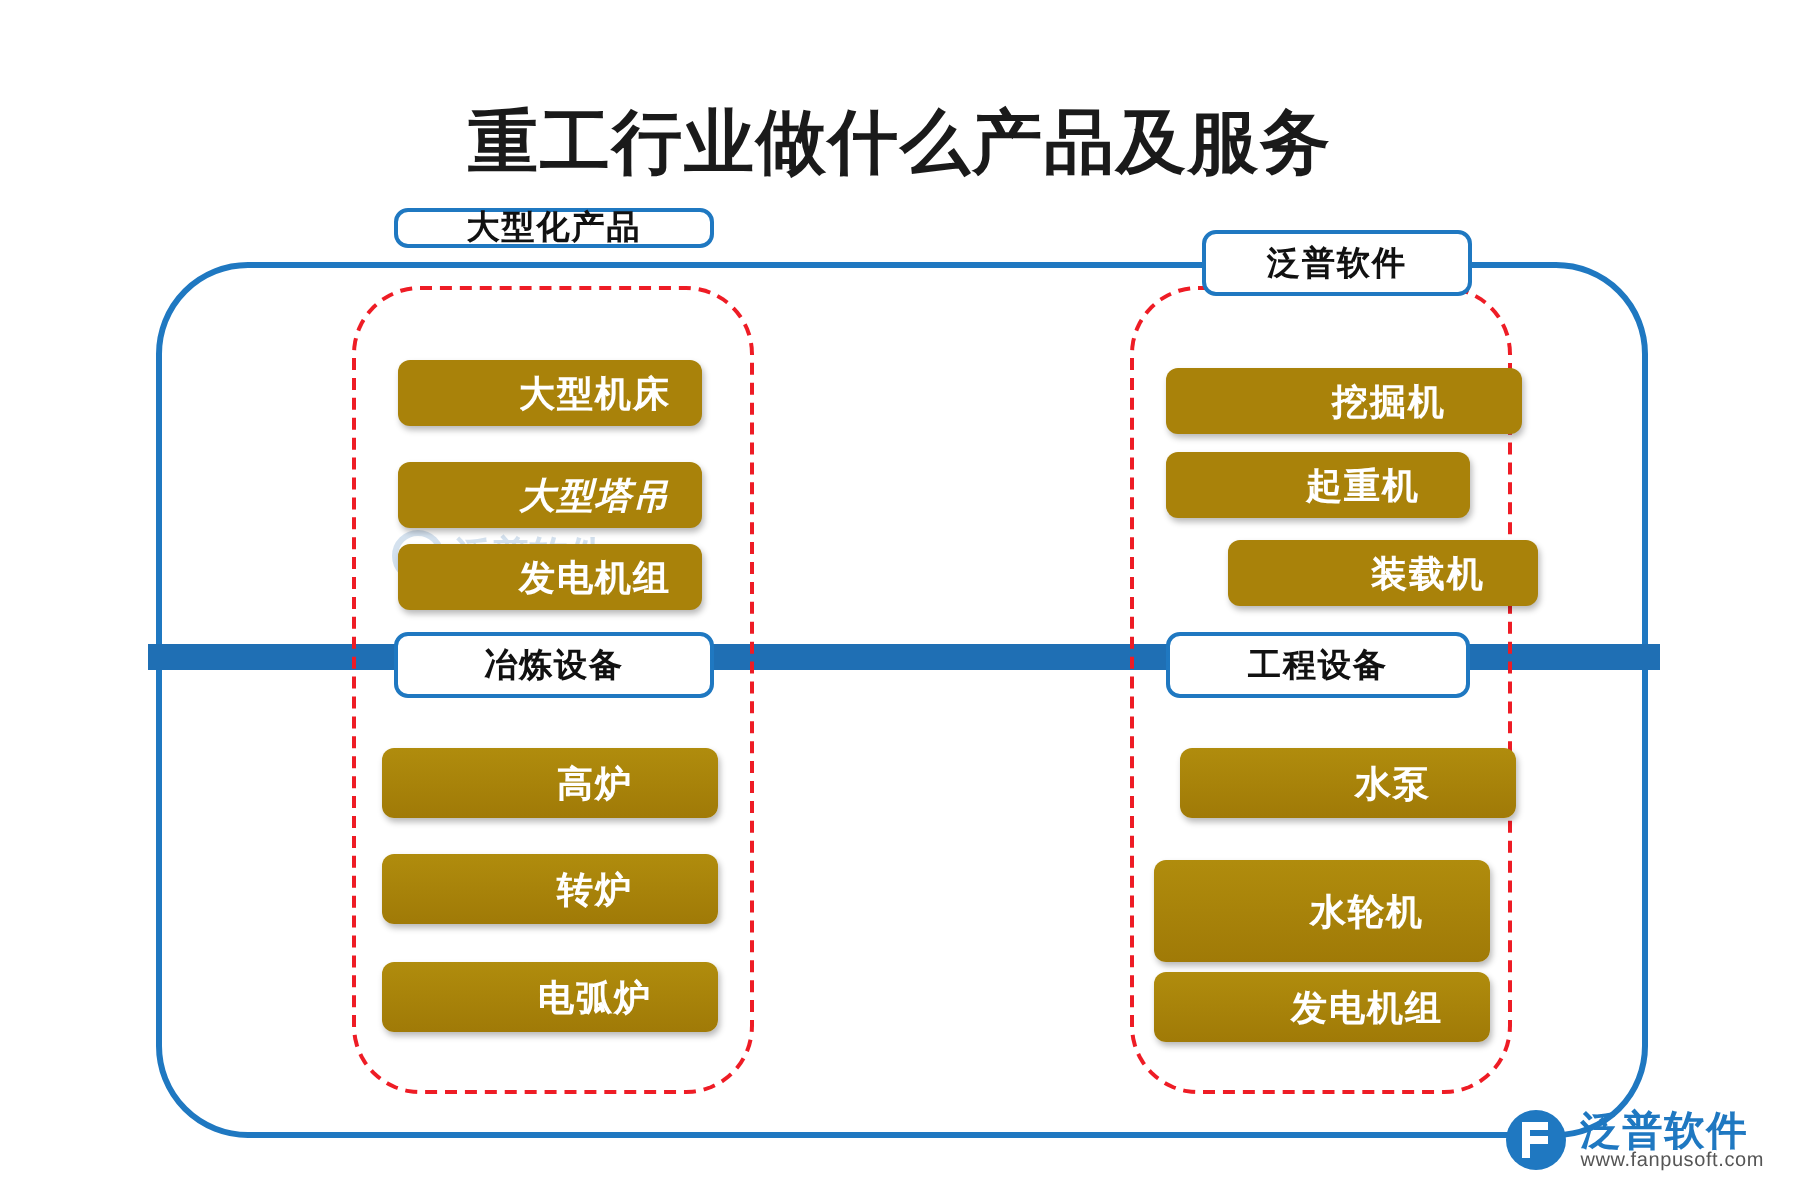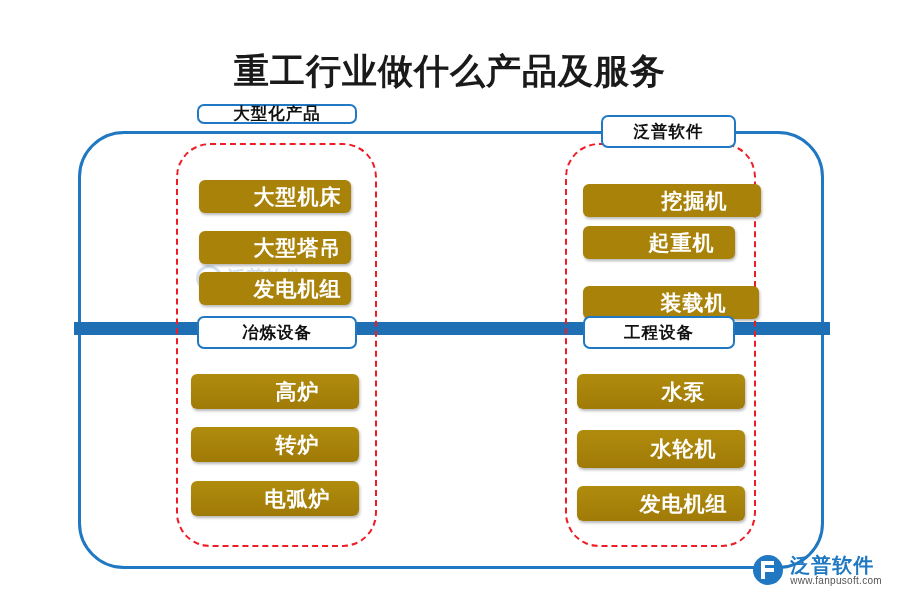--- a/index.html
+++ b/index.html
@@ -83,21 +83,21 @@
 
   
   .item-box {
     position: absolute;
     background: #a9820a;
     border-radius: 6px;
     box-sizing: border-box;
     text-align: center;
     color: #ffffff;
     font-weight: bold;
-    font-size: 21px;
+    font-size: 18px;
     font-family: "DejaVu Sans", sans-serif;
     display: flex;
     align-items: center;
     justify-content: center;
     letter-spacing: 1px;
     box-shadow: 1px 2px 3px rgba(0,0,0,0.28);
     padding-left: 45px;
   }
   .item-box.wide-gradient {
     background: linear-gradient(180deg, #b08c0d 0%, #a07a07 100%);
@@ -192,39 +192,39 @@
   <div class="dashed-box dashed-right"></div>
 
   <div class="watermark-center">
     <div class="wm-ico"></div>
     <div class="wm-txt">泛普软件</div>
   </div>
 
   <div class="header-box" style="left:197px; top:104px; width:160px; height:20px;">大型化产品</div>
 
   <div class="item-box" style="left:199px; top:180px; width:152px; height:33px;">大型机床</div>
-  <div class="item-box" style="left:199px; top:231px; width:152px; height:33px;">大型塔吊</div>
+  <div class="item-box" style="left:199px; top:231px; width:152px; height:33px;font-style:italic;">大型塔吊</div>
   <div class="item-box" style="left:199px; top:272px; width:152px; height:33px;">发电机组</div>
 
   <div class="header-box" style="left:601px; top:115px; width:135px; height:33px;">泛普软件</div>
 
   <div class="item-box" style="left:583px; top:184px; width:178px; height:33px;">挖掘机</div>
   <div class="item-box" style="left:583px; top:226px; width:152px; height:33px;">起重机</div>
-  <div class="item-box" style="left:583px; top:270px; width:176px; height:33px;margin-top:16px;">装载机</div>
+  <div class="item-box" style="left:614px; top:270px; width:155px; height:33px;">装载机</div>
 
   <div class="header-box" style="left:197px; top:316px; width:160px; height:33px;">冶炼设备</div>
 
   <div class="item-box wide-gradient" style="left:191px; top:374px; width:168px; height:35px;">高炉</div>
   <div class="item-box wide-gradient" style="left:191px; top:481px; width:168px; height:35px;">电弧炉</div>
   <div class="item-box wide-gradient" style="left:191px; top:427px; width:168px; height:35px;">转炉</div>
 
   <div class="header-box" style="left:583px; top:316px; width:152px; height:33px;">工程设备</div>
 
-  <div class="item-box wide-gradient" style="left:577px; top:374px; width:168px; height:35px;">水泵</div>
-  <div class="item-box wide-gradient" style="left:577px; top:430px; width:168px; height:38px;text-align:right;">水轮机</div>
+  <div class="item-box wide-gradient" style="left:590px; top:374px; width:168px; height:35px;">水泵</div>
+  <div class="item-box wide-gradient" style="left:577px; top:430px; width:168px; height:51px;text-align:right;">水轮机</div>
   <div class="item-box wide-gradient" style="left:577px; top:486px; width:168px; height:35px;">发电机组</div>
 
   <div class="logo">
     <div class="logo-mark"></div>
     <div class="logo-text">
       <div class="logo-name">泛普软件</div>
       <div class="logo-url">www.fanpusoft.com</div>
     </div>
   </div>
 

